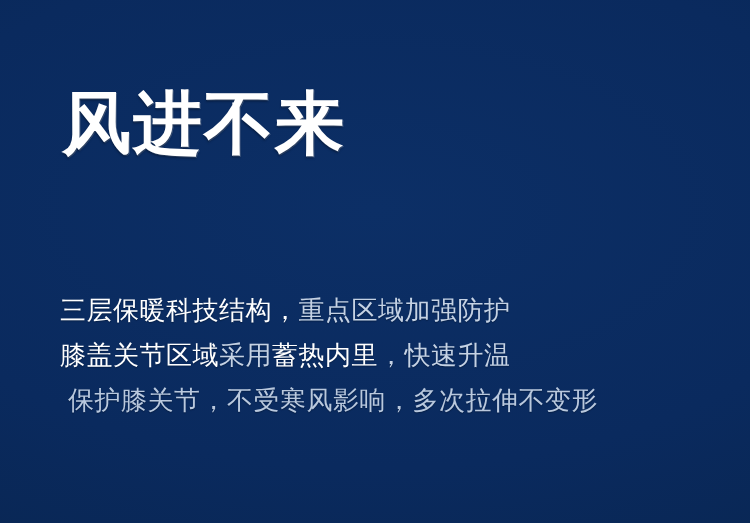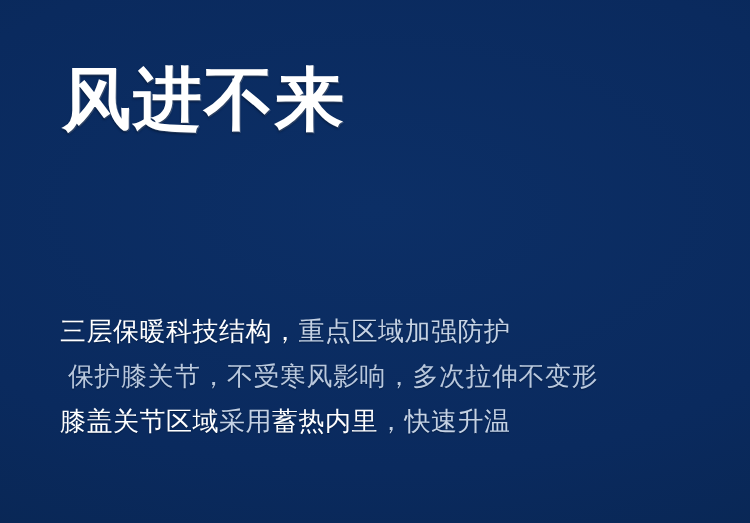--- a/index.html
+++ b/index.html
@@ -29,42 +29,42 @@
 
   .banner-content {
     position: absolute;
     inset: 0;
   }
 
   
   .headline {
     position: absolute;
     left: 62px;
-    top: 52px;
+    top: 76px;
     width: 640px;
   }
 
   .headline-line {
     display: block;
     color: #ffffff;
     font-weight: 700;
     font-size: 69px;
     line-height: 95px;
     letter-spacing: 2px;
     white-space: nowrap;
     text-shadow:
       0 2px 2px rgba(3, 18, 42, 0.55),
       1px 1px 0 rgba(255, 255, 255, 0.25);
   }
 
   
   .body-copy {
     position: absolute;
     left: 60px;
-    top: 309px;
+    top: 288px;
     width: 660px;
   }
 
   .body-line {
     display: block;
     font-size: 26px;
     line-height: 45px;
     font-weight: 400;
     letter-spacing: 0.5px;
     white-space: nowrap;
@@ -99,24 +99,24 @@
     <div class="headline">
       <span class="headline-line">风进不来</span>
     </div>
 
     <div class="body-copy">
 
       <span class="body-line">
         <span class="seg-bright">三层保暖科技结构，</span><span class="seg-dim">重点区域加强防护</span>
       </span>
 
+      <span class="body-line">
+        <span class="seg-bright">膝盖关节区域</span><span class="seg-dim">采用</span><span class="seg-bright">蓄热内里</span><span class="seg-dim">，快速升温</span>
+      </span>
+
       <span class="body-line indent">
         <span class="seg-dimmer">保护膝关节，不受寒风影响，多次拉伸不变形</span>
-      </span>
-
-      <span class="body-line">
-        <span class="seg-bright">膝盖关节区域</span><span class="seg-dim">采用</span><span class="seg-bright">蓄热内里</span><span class="seg-dim">，快速升温</span>
       </span>
 
     </div>
 
   </div>
 </div>
 
 </body></html>

